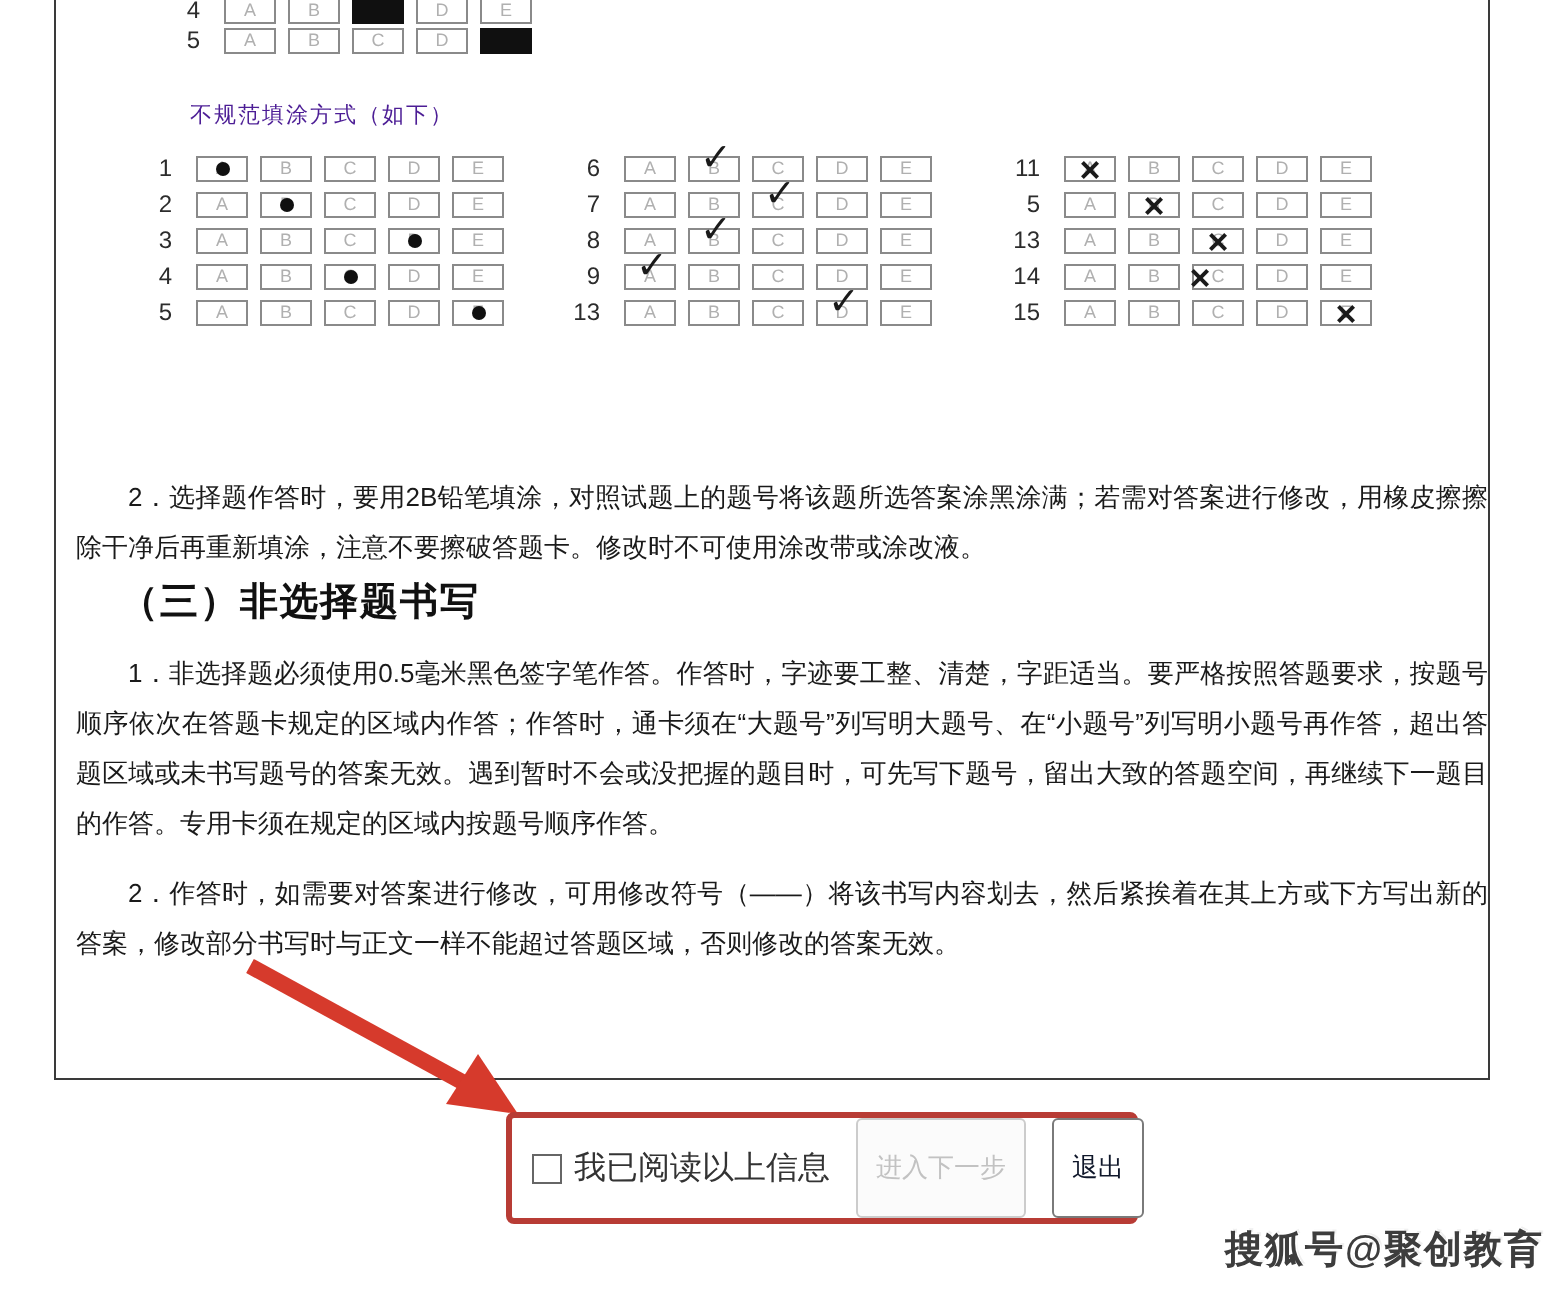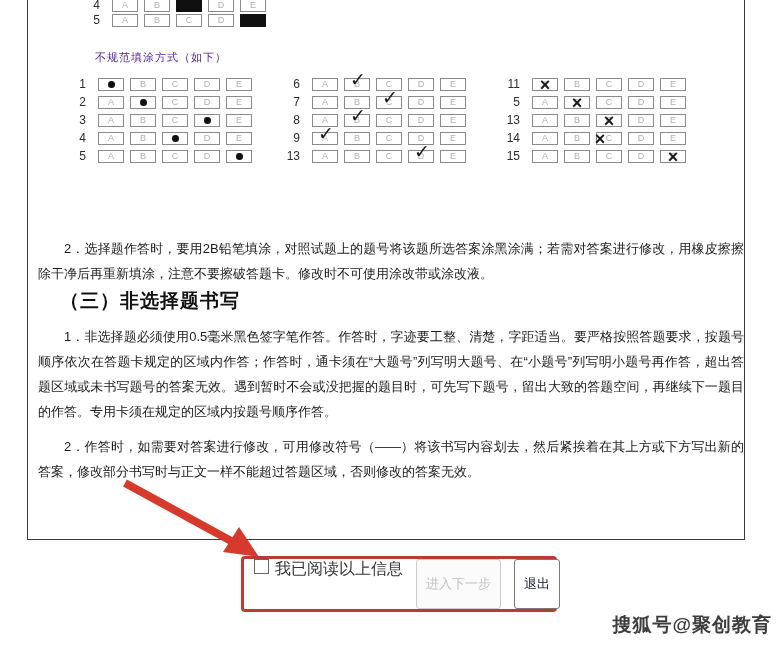--- a/index.html
+++ b/index.html
@@ -27,23 +27,23 @@
   .para{position:absolute;left:38px;width:706px;font-size:13px;line-height:25px;
         text-indent:2em;text-align:justify;color:#1a1a1a;margin:0;}
   .para-choice{top:216px;margin-top:20px;}
   .section-heading{position:absolute;left:60px;top:288px;font-size:19px;font-weight:bold;
                    letter-spacing:1px;color:#111;}
   .para-write1{top:324px;}
   .para-write2{top:434px;}
   
   .arrow-wrap{position:absolute;left:118px;top:476px;width:155px;height:92px;}
   
-  .consent-panel{position:absolute;left:241px;top:556px;width:300px;height:50px;
+  .consent-panel{position:absolute;left:253px;top:556px;width:300px;height:50px;
                  border:3px solid #b83c35;border-radius:4px;background:#fff;
-                 display:flex;align-items:flex-start;padding-left:10px;box-sizing:content-box;}
+                 display:flex;align-items:center;padding-left:10px;box-sizing:content-box;}
   .checkbox{width:13px;height:13px;border:1px solid #666;background:#fff;flex:0 0 auto;cursor:pointer;}
   .checkbox-label{font-size:16px;color:#333;margin-left:6px;white-space:nowrap;}
   .btn{font-family:inherit;font-size:13px;border-radius:3px;padding:15px 9px;white-space:nowrap;cursor:pointer;}
   .btn-next{margin-left:13px;border:1px solid #ccc;color:#c2c2c2;background:#fbfbfb;}
   .btn-exit{margin-left:13px;border:1px solid #7a7a7a;color:#0f172a;background:#fff;}
   
   .watermark{position:absolute;right:4px;top:612px;font-size:19px;font-weight:bold;letter-spacing:1px;
              color:#3d3d3d;text-shadow:1px 1px 0 #ffffff,-1px -1px 0 #ffffff,1px -1px 0 #f0f0f0;}
 </style>
 </head>

